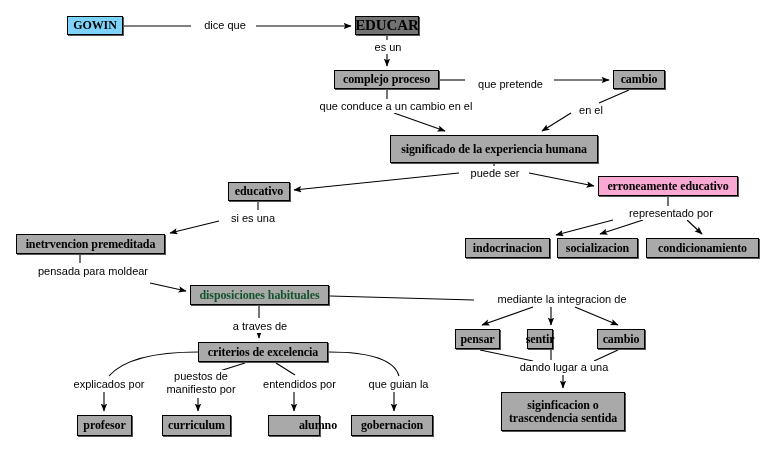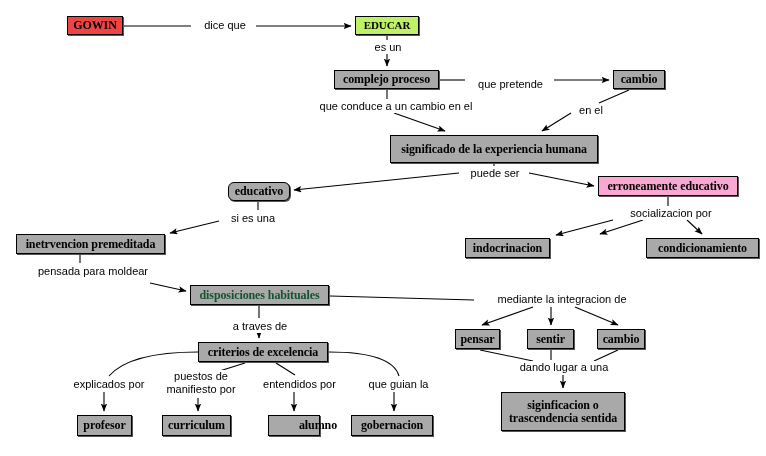--- a/index.html
+++ b/index.html
@@ -115,49 +115,50 @@
       <path d="M394,392 L394,411" marker-end="url(#ah)"></path>
 
       <path d="M480,350 L533,361"></path>
       <path d="M551,350 L551,360"></path>
       <path d="M618,350 L594,361"></path>
       <path d="M563,375 L563,388" marker-end="url(#ah)"></path>
 
     </g>
   </svg>
 
-  <div class="node" style="left: 67px; top: 16px; width: 56px; height: 19px; font-size: 12px; background: #ef4444; border-color: rgb(0, 0, 0); color: rgb(0, 0, 0);"><span>GOWIN</span></div>
-  <div class="node" style="left: 355px; top: 16px; width: 64px; height: 19px; font-size: 11px; background: #bef264; border-color: rgb(0, 0, 0); color: rgb(0, 0, 0);"><span>EDUCAR</span></div>
+  <div class="node" style="left: 67px; top: 16px; width: 56px; height: 19px; font-size: 12px; background: #7dd3fc; border-color: rgb(0, 0, 0); color: rgb(0, 0, 0);"><span>GOWIN</span></div>
+  <div class="node" style="left: 355px; top: 16px; width: 64px; height: 19px; font-size: 15px; background: #737373; border-color: rgb(0, 0, 0); color: rgb(0, 0, 0);"><span>EDUCAR</span></div>
   <div class="node" style="left: 334px; top: 70px; width: 105px; height: 19px; font-size: 12px; background: rgb(169, 169, 169); border-color: rgb(0, 0, 0); color: rgb(0, 0, 0);"><span>complejo proceso</span></div>
   <div class="node" style="left: 613px; top: 70px; width: 52px; height: 19px; font-size: 12px; background: rgb(169, 169, 169); border-color: rgb(0, 0, 0); color: rgb(0, 0, 0);"><span>cambio</span></div>
   <div class="node" style="left: 390px; top: 135px; width: 208px; height: 28px; font-size: 12px; background: rgb(169, 169, 169); border-color: rgb(0, 0, 0); color: rgb(0, 0, 0);"><span>significado de la experiencia humana</span></div>
-  <div class="node" style="left: 228px; top: 182px; width: 62px; height: 19px; font-size: 12px; background: rgb(169, 169, 169); border-color: rgb(0, 0, 0); color: rgb(0, 0, 0); border-radius: 6px;"><span>educativo</span></div>
+  <div class="node" style="left: 228px; top: 182px; width: 62px; height: 19px; font-size: 12px; background: rgb(169, 169, 169); border-color: rgb(0, 0, 0); color: rgb(0, 0, 0);"><span>educativo</span></div>
   <div class="node" style="left: 598px; top: 176px; width: 140px; height: 20px; font-size: 12px; background: #f9a8d4; border-color: rgb(0, 0, 0); color: rgb(0, 0, 0);"><span>erroneamente educativo</span></div>
   <div class="node" style="left: 16px; top: 234px; width: 149px; height: 20px; font-size: 12px; background: rgb(169, 169, 169); border-color: rgb(0, 0, 0); color: rgb(0, 0, 0);"><span>inetrvencion premeditada</span></div>
   <div class="node" style="left: 465px; top: 238px; width: 85px; height: 20px; font-size: 12px; background: rgb(169, 169, 169); border-color: rgb(0, 0, 0); color: rgb(0, 0, 0);"><span>indocrinacion</span></div>
+  <div class="node" style="left: 557px; top: 238px; width: 81px; height: 20px; font-size: 12px; background: rgb(169, 169, 169); border-color: rgb(0, 0, 0); color: rgb(0, 0, 0);"><span>socializacion</span></div>
   <div class="node" style="left: 646px; top: 238px; width: 113px; height: 20px; font-size: 12px; background: rgb(169, 169, 169); border-color: rgb(0, 0, 0); color: rgb(0, 0, 0);"><span>condicionamiento</span></div>
   <div class="node" style="left: 190px; top: 285px; width: 139px; height: 20px; font-size: 12px; background: rgb(169, 169, 169); border-color: rgb(0, 0, 0); color: #14532d;"><span>disposiciones habituales</span></div>
   <div class="node" style="left: 455px; top: 329px; width: 45px; height: 20px; font-size: 12px; background: rgb(169, 169, 169); border-color: rgb(0, 0, 0); color: rgb(0, 0, 0);"><span>pensar</span></div>
-  <div class="node" style="left: 527px; top: 329px; width: 47px; height: 20px; font-size: 12px; background: rgb(169, 169, 169); border-color: rgb(0, 0, 0); color: rgb(0, 0, 0);"><span>sentir</span></div>
+  <div class="node" style="left: 527px; top: 329px; width: 26px; height: 20px; font-size: 12px; background: rgb(169, 169, 169); border-color: rgb(0, 0, 0); color: rgb(0, 0, 0);"><span>sentir</span></div>
   <div class="node" style="left: 597px; top: 329px; width: 48px; height: 20px; font-size: 12px; background: rgb(169, 169, 169); border-color: rgb(0, 0, 0); color: rgb(0, 0, 0);"><span>cambio</span></div>
   <div class="node" style="left: 198px; top: 342px; width: 130px; height: 20px; font-size: 12px; background: rgb(169, 169, 169); border-color: rgb(0, 0, 0); color: rgb(0, 0, 0);"><span>criterios de excelencia</span></div>
   <div class="node" style="left: 501px; top: 392px; width: 124px; height: 39px; font-size: 12px; background: rgb(169, 169, 169); border-color: rgb(0, 0, 0); color: rgb(0, 0, 0);"><span>siginficacion o
 trascendencia sentida</span></div>
   <div class="node" style="left: 77px; top: 415px; width: 55px; height: 21px; font-size: 12px; background: rgb(169, 169, 169); border-color: rgb(0, 0, 0); color: rgb(0, 0, 0);"><span>profesor</span></div>
   <div class="node" style="left: 162px; top: 415px; width: 69px; height: 21px; font-size: 12px; background: rgb(169, 169, 169); border-color: rgb(0, 0, 0); color: rgb(0, 0, 0);"><span>curriculum</span></div>
   <div class="node" style="left: 268px; top: 415px; width: 52px; height: 21px; font-size: 12px; background: rgb(169, 169, 169); border-color: rgb(0, 0, 0); color: rgb(0, 0, 0); padding-left: 48px;"><span>alumno</span></div>
   <div class="node" style="left: 351px; top: 415px; width: 82px; height: 21px; font-size: 12px; background: rgb(169, 169, 169); border-color: rgb(0, 0, 0); color: rgb(0, 0, 0);"><span>gobernacion</span></div>
 
   <div class="lbl" style="left: 194px; top: 19px; width: 60px;">dice que</div>
   <div class="lbl" style="left: 365px; top: 41px; width: 44px;">es un</div>
   <div class="lbl" style="left: 467px; top: 78px; width: 85px;">que pretende</div>
   <div class="lbl" style="left: 300px; top: 100px; width: 190px;">que conduce a un cambio en el</div>
   <div class="lbl" style="left: 572px; top: 104px; width: 36px;">en el</div>
   <div class="lbl" style="left: 461px; top: 167px; width: 66px;">puede ser</div>
-  <div class="lbl" style="left: 615px; top: 207px; width: 110px;">socializacion por</div>
+  <div class="lbl" style="left: 615px; top: 207px; width: 110px;">representado por</div>
   <div class="lbl" style="left: 222px; top: 212px; width: 60px;">si es una</div>
   <div class="lbl" style="left: 22px; top: 265px; width: 140px;">pensada para moldear</div>
   <div class="lbl" style="left: 477px; top: 293px; width: 168px;">mediante la integracion de</div>
   <div class="lbl" style="left: 223px; top: 320px; width: 72px;">a traves de</div>
   <div class="lbl" style="left: 506px; top: 361px; width: 114px;">dando lugar a una</div>
   <div class="lbl" style="left: 61px; top: 378px; width: 94px;">explicados por</div>
   <div class="lbl" style="left: 157px; top: 370px; width: 86px;">puestos de
 manifiesto por</div>
   <div class="lbl" style="left: 252px; top: 378px; width: 93px;">entendidos por</div>
   <div class="lbl" style="left: 358px; top: 378px; width: 79px;">que guian la</div>

